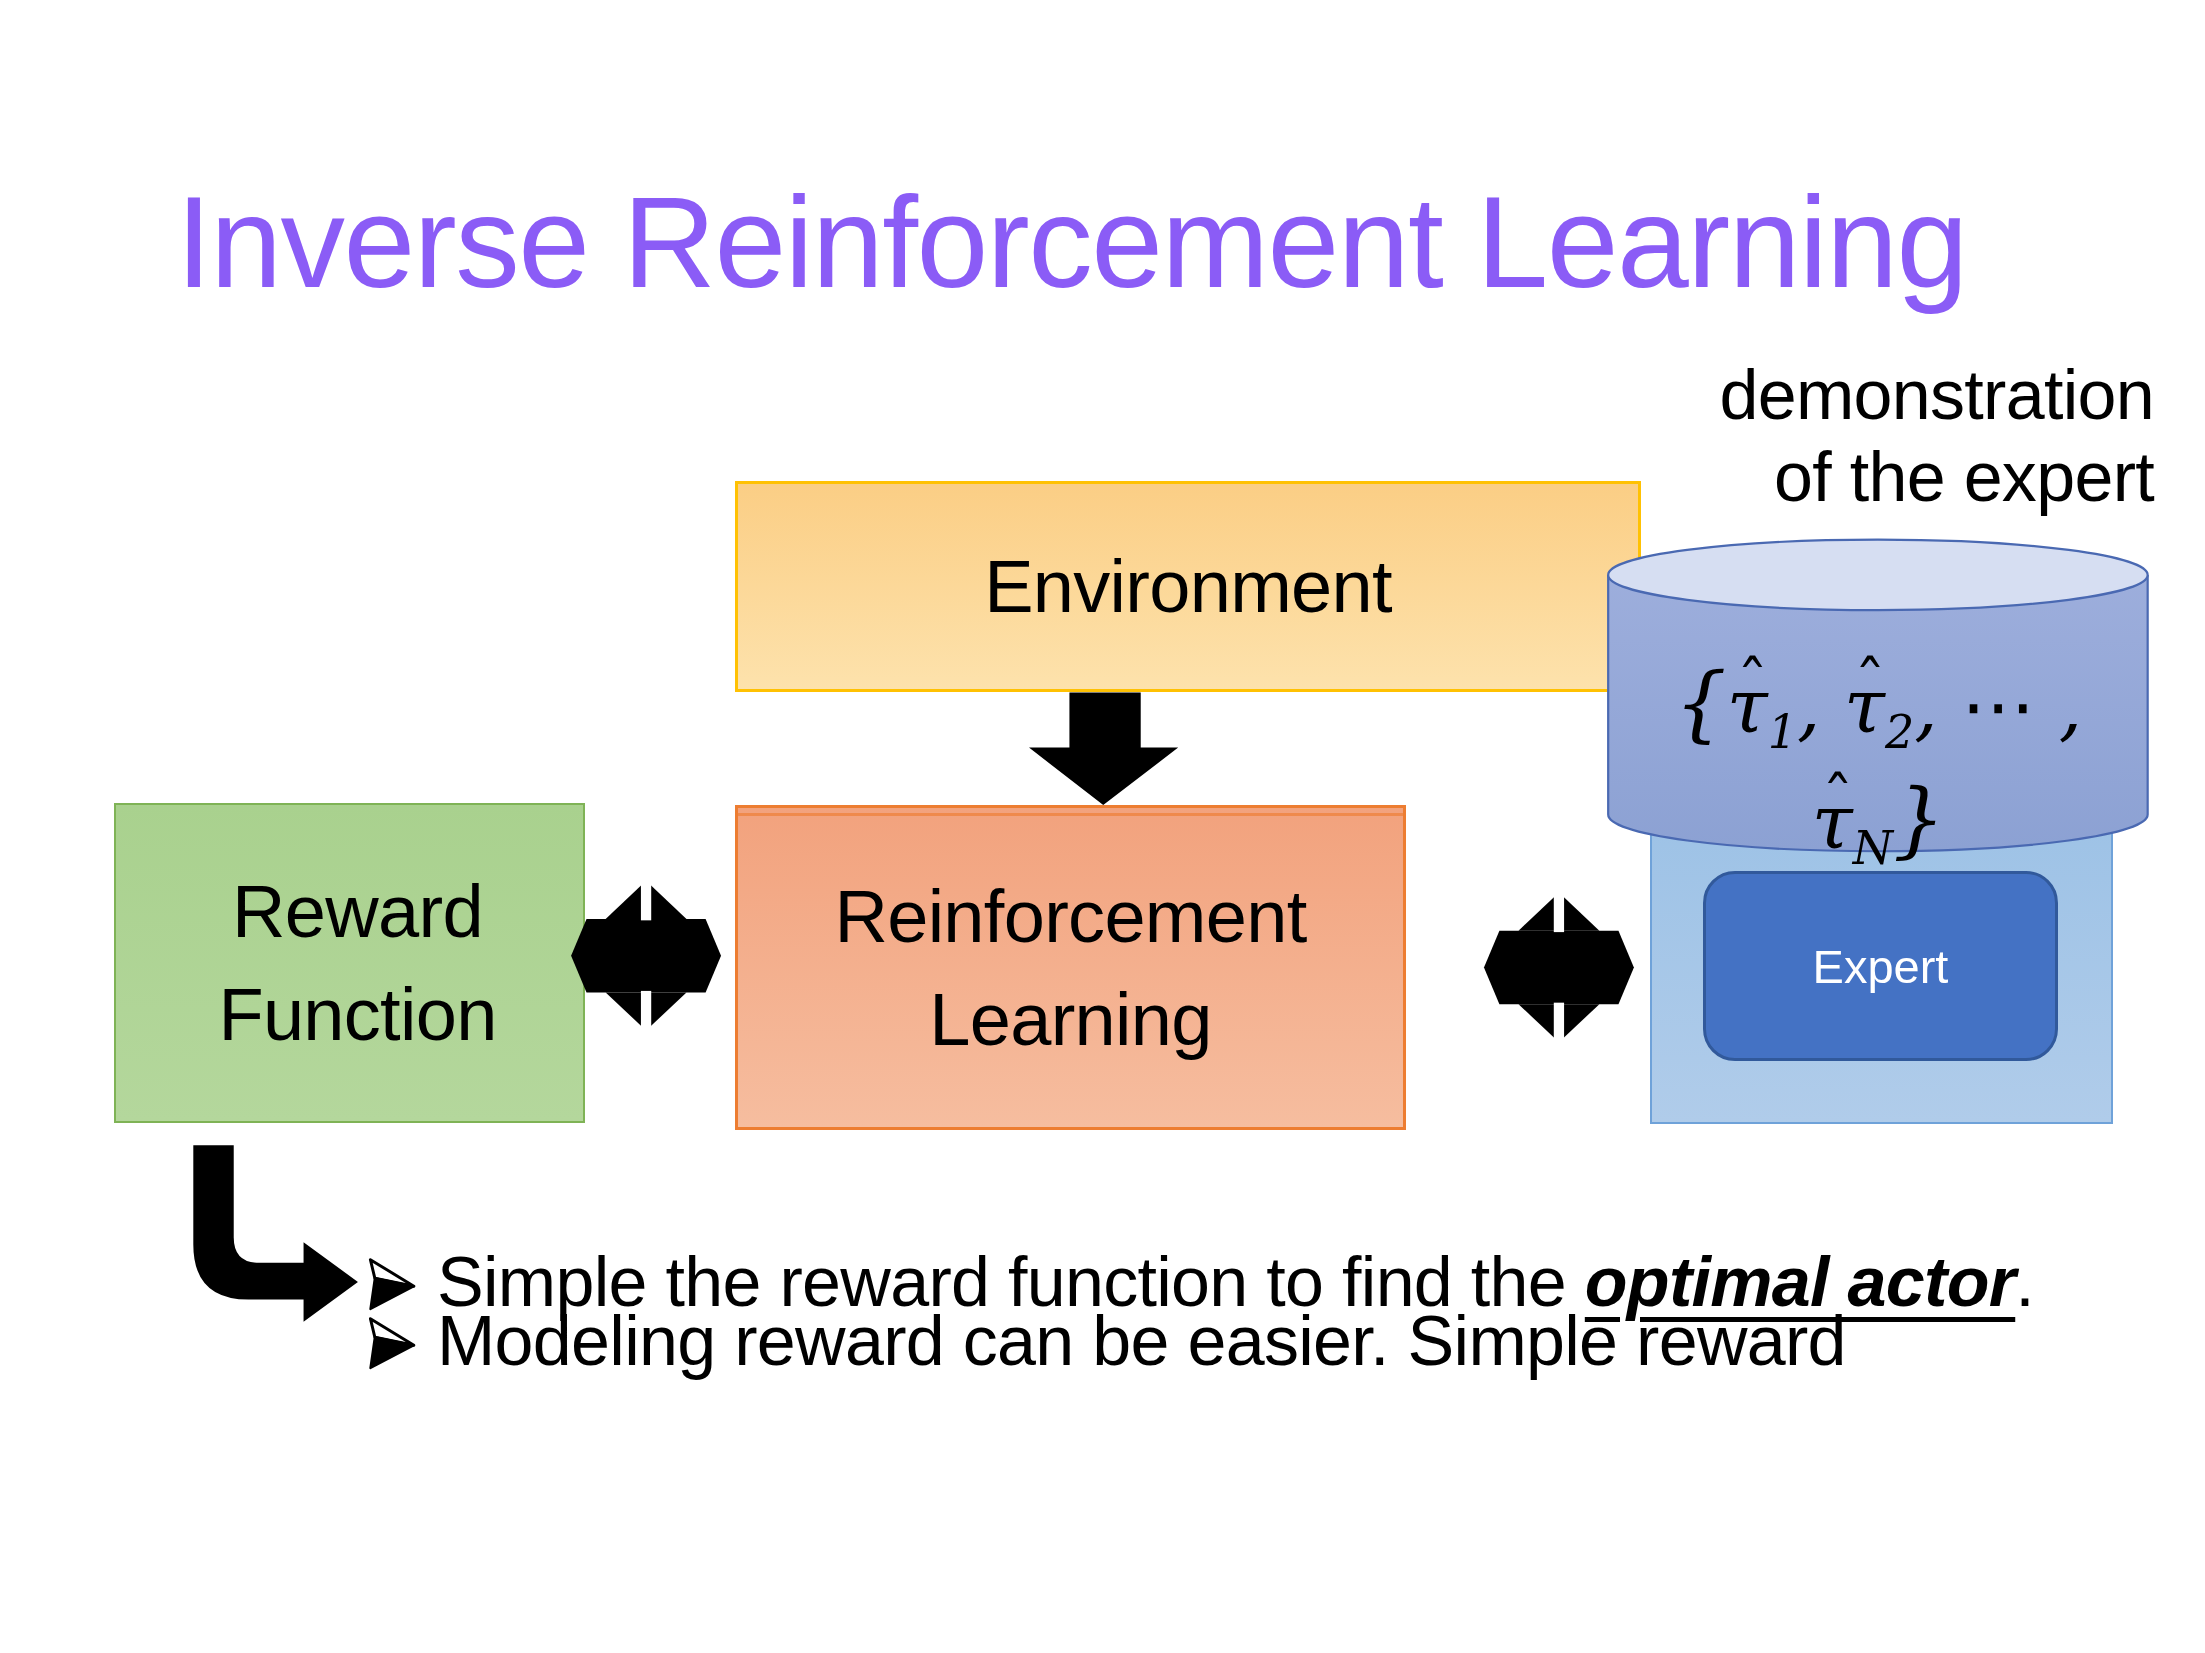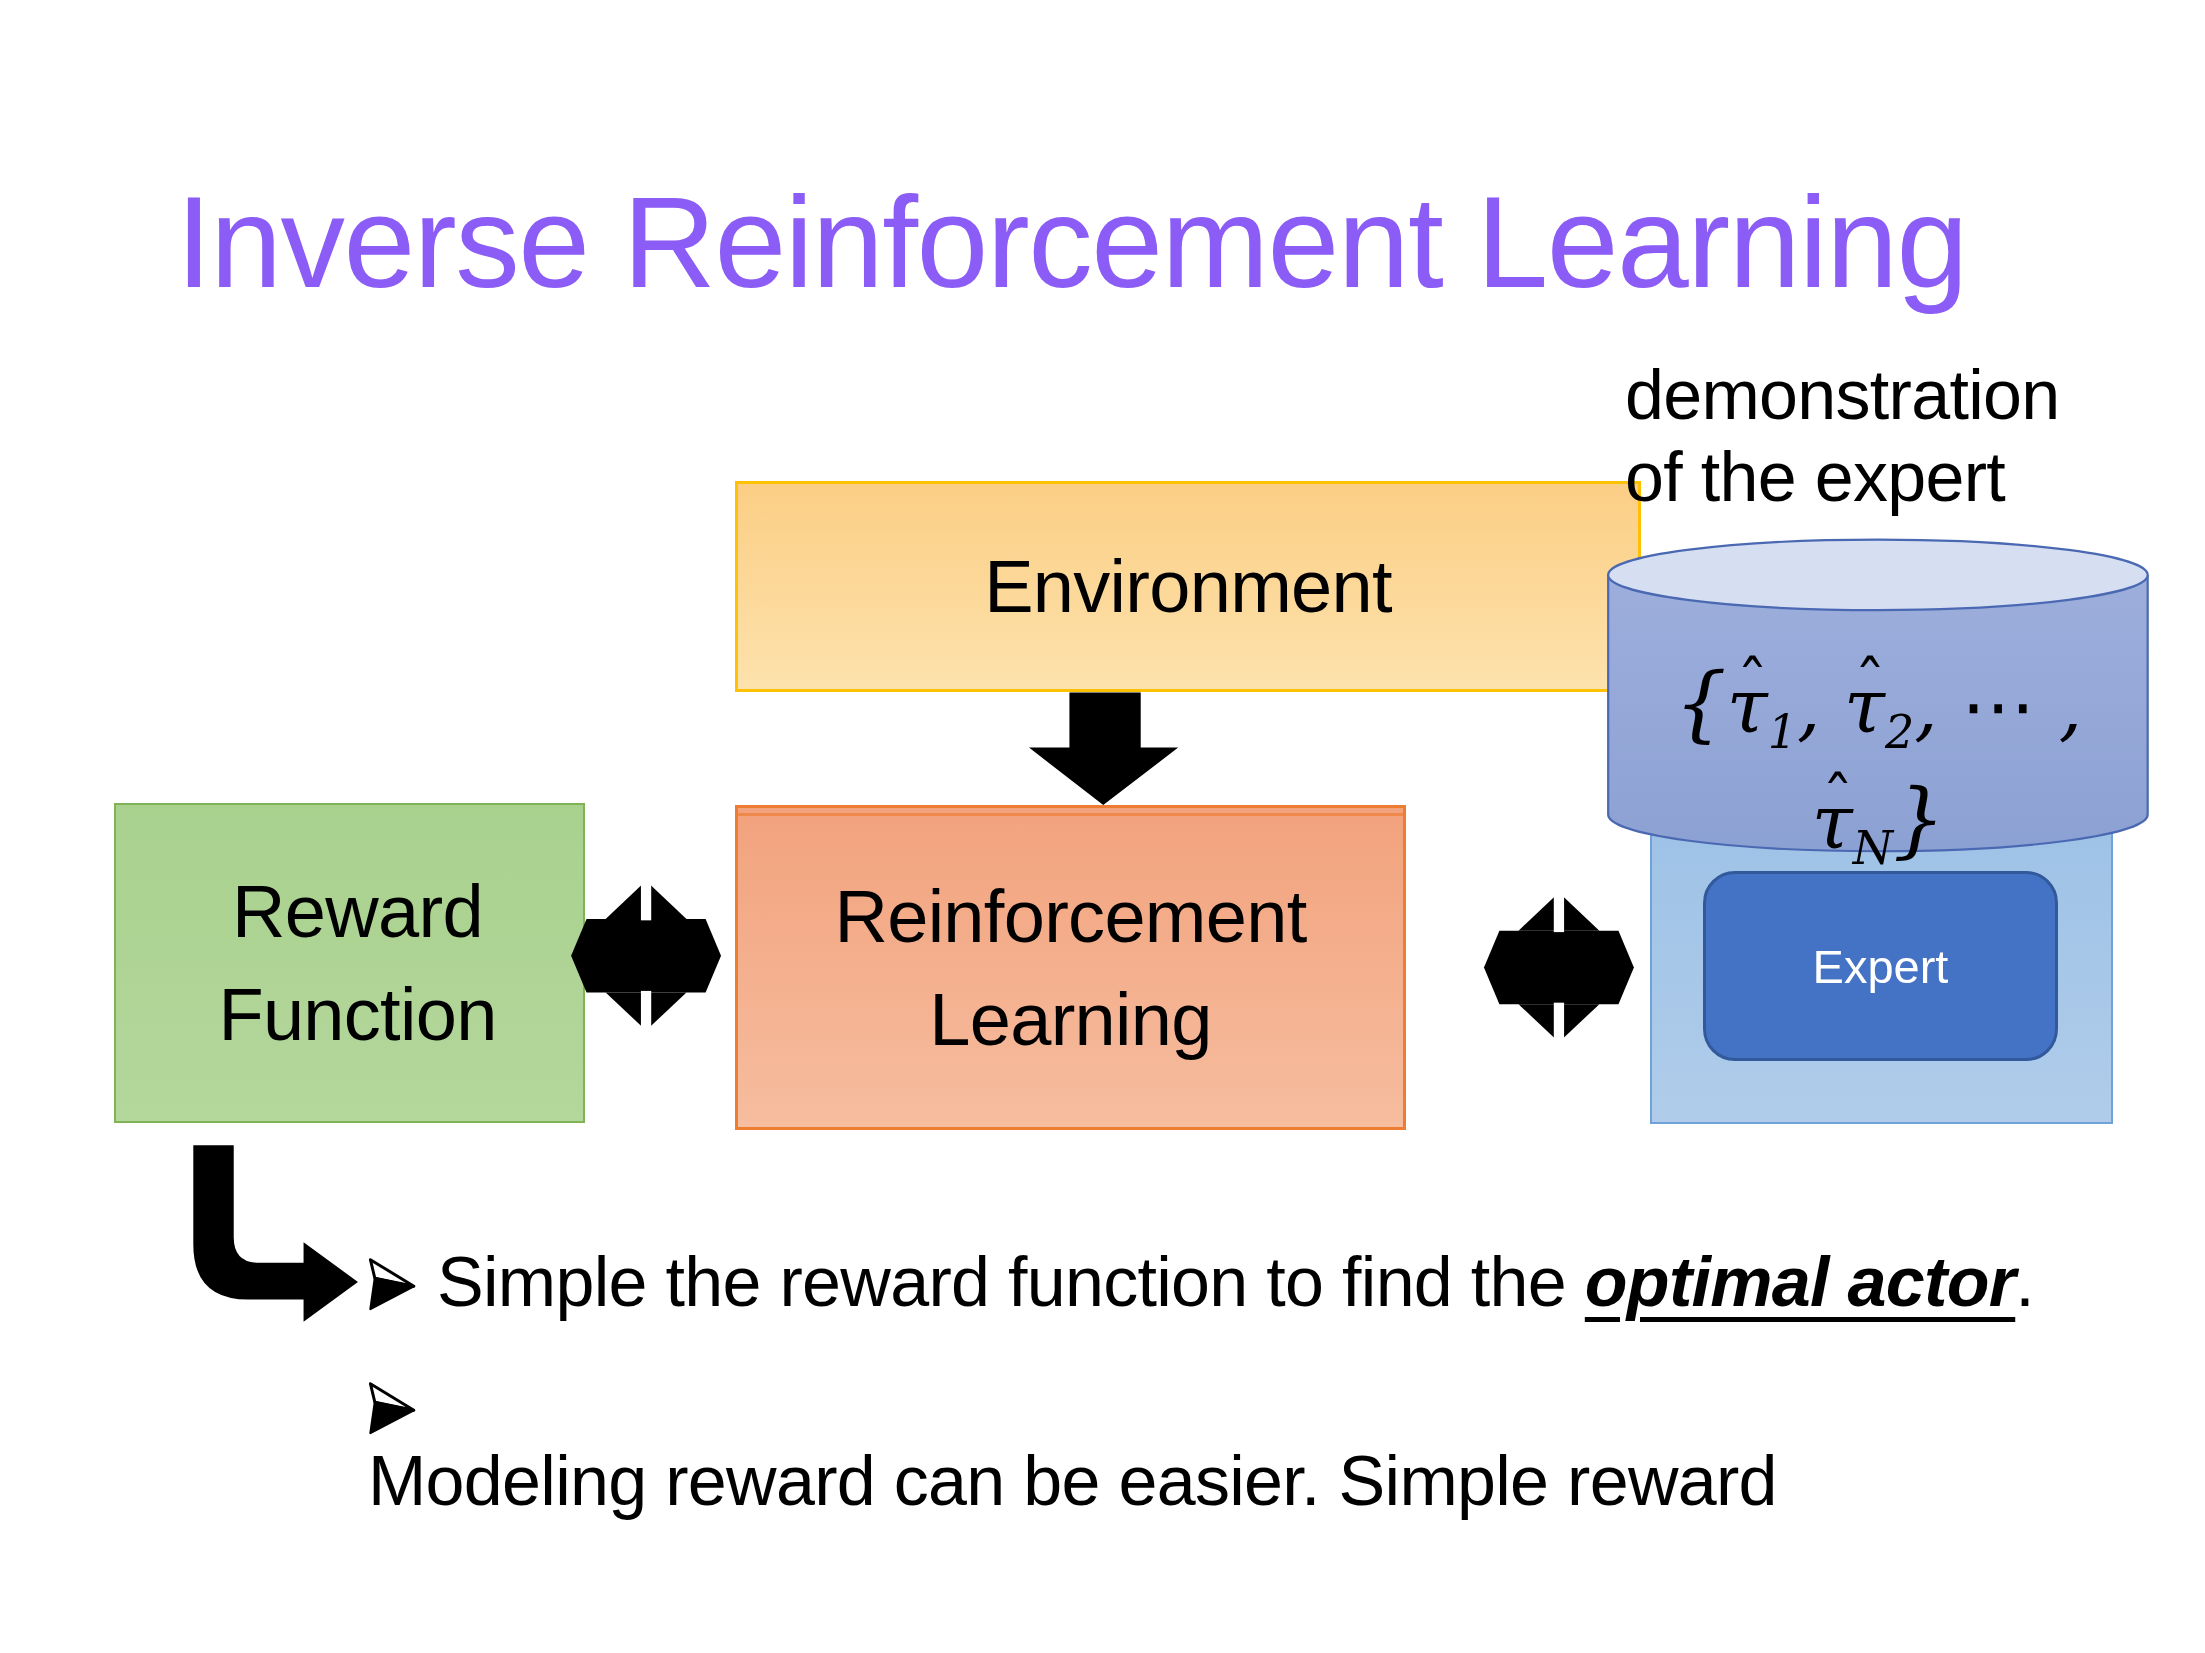--- a/index.html
+++ b/index.html
@@ -2,21 +2,21 @@
 <html style="font-size:11.8px"><head>
 <meta charset="utf-8">
 <style>
   html,body{margin:0;padding:0;background:#ffffff;}
   .slide{position:relative;width:2205px;height:1654px;background:#ffffff;overflow:hidden;
          font-family:"Liberation Sans",sans-serif;color:#000;}
 
   .title{position:absolute;left:176px;top:168px;font-size:129px;letter-spacing:-1.5px;
          white-space:nowrap;color:#8b5cf6;}
 
-  .demo-label{position:absolute;left:1625px;top:354px;width:529px;text-align:left;
+  .demo-label{position:absolute;left:1625px;top:354px;width:529px;text-align:right;
               font-size:70px;line-height:82px;letter-spacing:-0.7px;z-index:6;}
 
   .box{position:absolute;display:flex;flex-direction:column;align-items:center;justify-content:center;
        text-align:center;z-index:1;}
   .box .ln{display:block;}
 
   .env{left:735px;top:481px;width:906px;height:211px;font-size:74px;letter-spacing:-0.7px;
        background:linear-gradient(180deg,#FBCE85 0%,#FDE2AC 100%);
        border:3.7px solid #FFC103;box-sizing:border-box;}
 
@@ -47,21 +47,21 @@
   .tau-wrap .hat{position:absolute;left:0.16em;top:-0.34em;font-style:normal;font-size:0.85em;}
   .formula sub{font-size:46px;font-style:italic;vertical-align:-16px;letter-spacing:0;}
   .formula .cd{font-family:"DejaVu Sans",sans-serif;font-style:normal;}
 
   .bullet-row{position:absolute;left:368px;display:flex;align-items:flex-start;z-index:6;}
   .bullet-row .marker{flex:0 0 auto;margin:19px 20px 0 0;}
   .btext{font-size:70px;line-height:91px;letter-spacing:-0.7px;white-space:nowrap;}
   .btext .em{font-weight:bold;font-style:italic;
        text-decoration:underline;text-decoration-thickness:5.1px;text-underline-offset:11px;text-align:center;}
   .b1{top:1237px;}
-  .b2{top:1361px;flex-direction:column;}
+  .b2{top:1296px;}
 </style>
 </head>
 <body>
 
 <div class="slide">
 
   <div class="title">Inverse Reinforcement Learning</div>
 
   <div class="demo-label">
     <span class="ln" style="display:block">demonstration</span>

